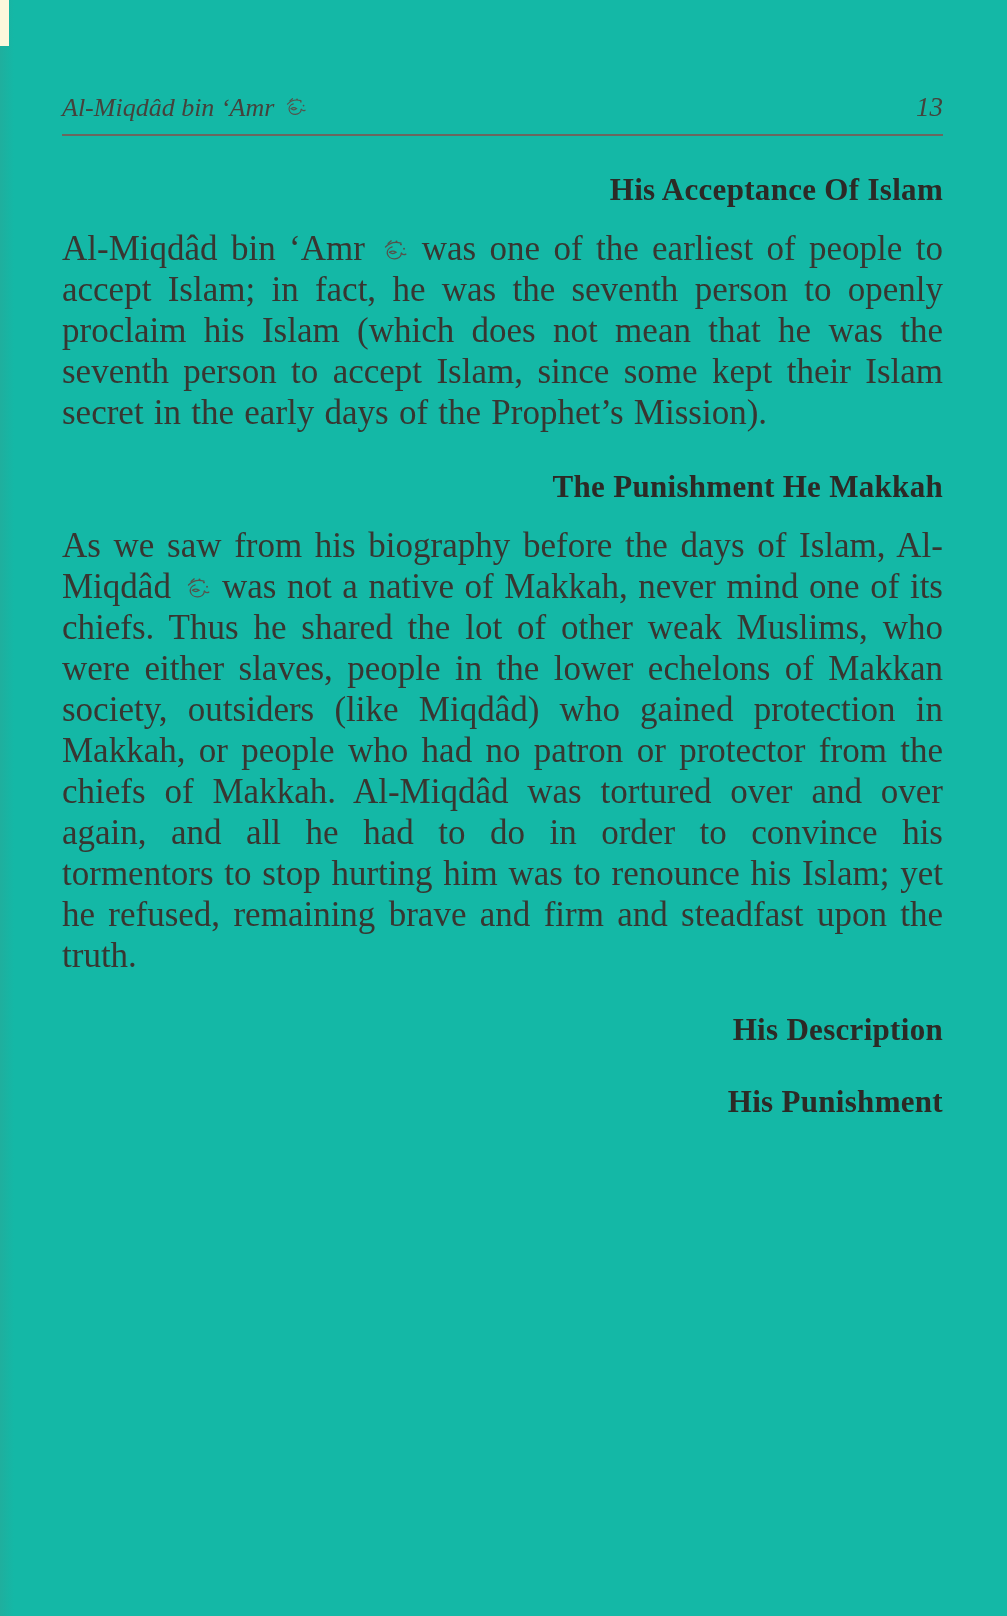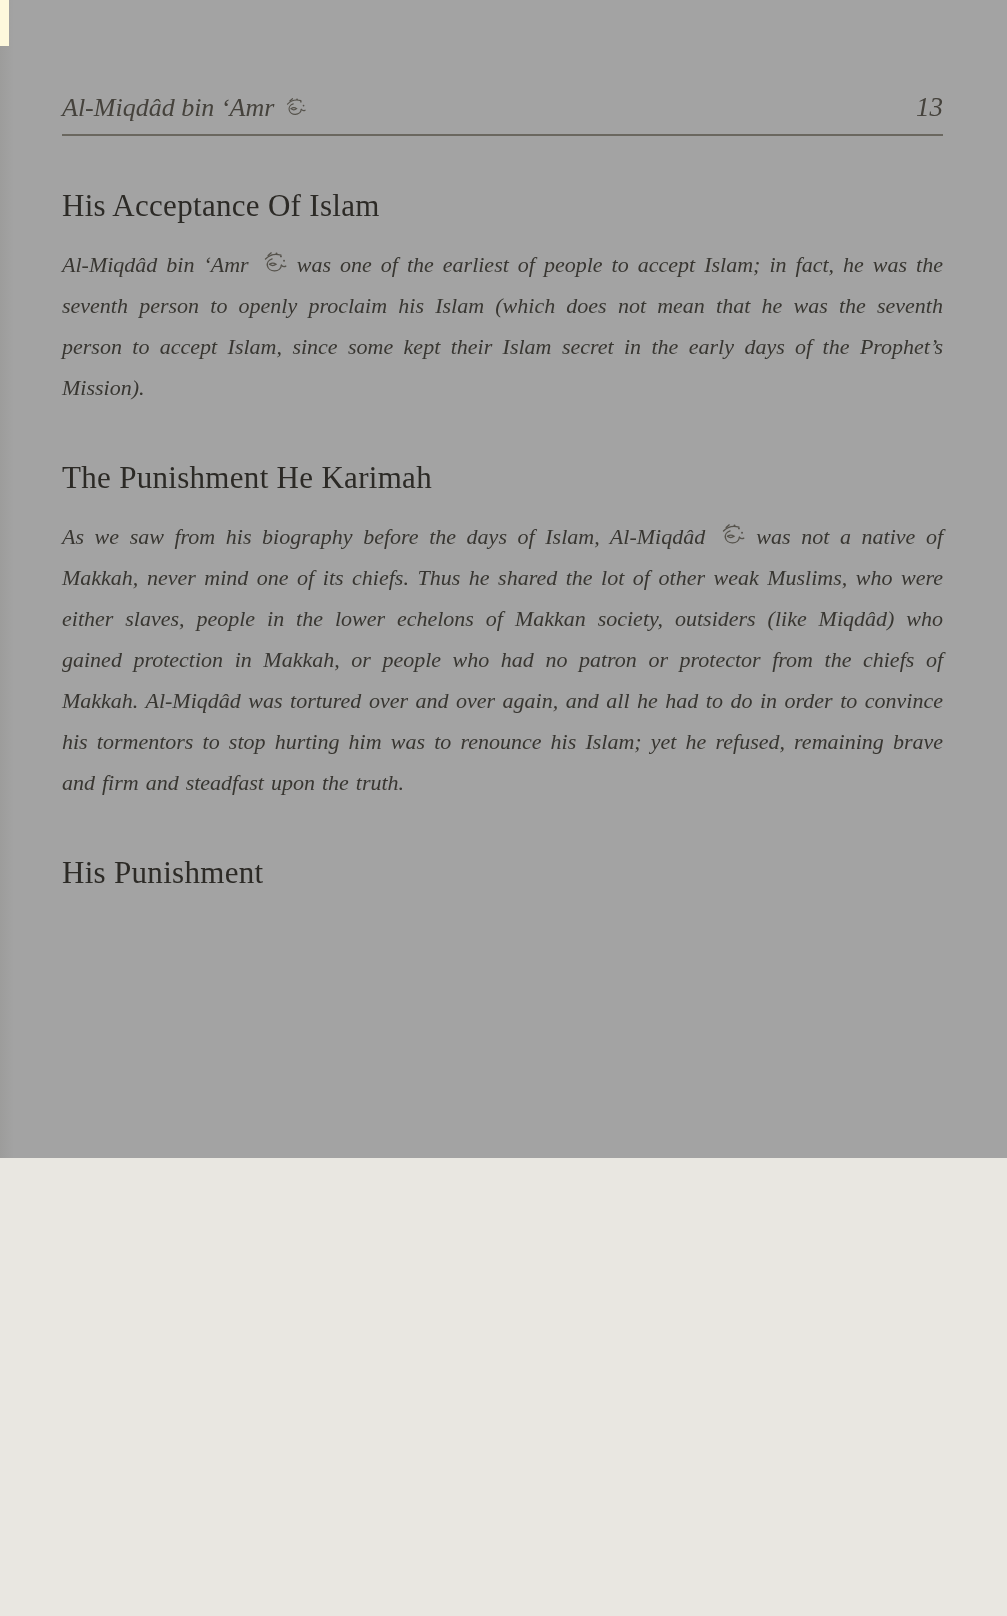--- a/index.html
+++ b/index.html
@@ -3,22 +3,22 @@
 <meta charset="utf-8">
 <style>
   html, body {
     margin: 0;
     padding: 0;
     background: #e9e7e1;
   }
   .page {
     position: relative;
     width: 1007px;
-    height: 1158px;
-    background: #a3a3a3;
+    height: 1616px;
+    background: #14b8a6;
     overflow: hidden;
     font-family: "Liberation Serif", "DejaVu Serif", serif;
     color: #36342f;
   }
   .edge-shadow {
     position: absolute;
     left: 0; top: 0; bottom: 0;
     width: 14px;
     background: linear-gradient(to right, rgba(110,108,98,0.12), rgba(110,108,98,0));
     pointer-events: none;
@@ -43,34 +43,34 @@
     color: #45423c;
   }
   .running-title-wrap { white-space: nowrap; }
   .page-number { font-size: 27px; }
   .header-rule {
     margin-top: 11px;
     border-bottom: 2px solid #6a675f;
   }
   main { display: block; }
   h2.section-heading {
-    margin: 52px 0 0 0;
+    margin: 36px 0 0 0;
     font-size: 31px;
-    font-weight: 400;
+    font-weight: 700;
     color: #2c2a26;
     letter-spacing: 0.3px;
+    text-align: right;
   }
   p.body-paragraph {
     margin: 20px 0 0 0;
-    font-size: 22px;
+    font-size: 35px;
     line-height: 41px;
     text-align: justify;
     word-spacing: 1.5px;
     color: #383631;
-    font-style: italic;
   }
   .honorific {
     display: inline-block;
     width: 30px;
     height: 26px;
     vertical-align: -4px;
   }
   .running-header .honorific {
     width: 26px;
     height: 23px;
@@ -116,31 +116,32 @@
       <path d="M8.5 9.5 q7 -7.5 17.5 -4.5"></path>
       <path d="M11.5 5.5 l3.5 -3"></path>
       <path d="M26.5 16.5 q2.5 2.5 5 1"></path>
     </g>
     <g fill="#55524b" stroke="none">
       <circle cx="21" cy="3.2" r="1.1"></circle>
       <circle cx="26" cy="6.5" r="1.1"></circle>
       <circle cx="29.5" cy="11.5" r="1.1"></circle>
     </g>
   </svg> was one of the earliest of people to accept Islam; in fact, he was the seventh person to openly proclaim his Islam (which does not mean that he was the seventh person to accept Islam, since some kept their Islam secret in the early days of the Prophet’s Mission).</p>
-        <h2 class="section-heading">The Punishment He Karimah</h2>
+        <h2 class="section-heading">The Punishment He Makkah</h2>
         <p class="body-paragraph">As we saw from his biography before the days of Islam, Al-Miqdâd <svg class="honorific" viewBox="0 0 34 28" xmlns="http://www.w3.org/2000/svg">
     <g fill="none" stroke="#55524b" stroke-width="1.5" stroke-linecap="round">
       <path d="M26.5 16.5 a8 7 0 1 1 -10.5 -7.2"></path>
       <path d="M13 15.5 q3.8 -2.8 7.5 0 q-3.8 3 -7.5 0"></path>
       <path d="M8.5 9.5 q7 -7.5 17.5 -4.5"></path>
       <path d="M11.5 5.5 l3.5 -3"></path>
       <path d="M26.5 16.5 q2.5 2.5 5 1"></path>
     </g>
     <g fill="#55524b" stroke="none">
       <circle cx="21" cy="3.2" r="1.1"></circle>
       <circle cx="26" cy="6.5" r="1.1"></circle>
       <circle cx="29.5" cy="11.5" r="1.1"></circle>
     </g>
   </svg> was not a native of Makkah, never mind one of its chiefs. Thus he shared the lot of other weak Muslims, who were either slaves, people in the lower echelons of Makkan society, outsiders (like Miqdâd) who gained protection in Makkah, or people who had no patron or protector from the chiefs of Makkah. Al-Miqdâd was tortured over and over again, and all he had to do in order to convince his tormentors to stop hurting him was to renounce his Islam; yet he refused, remaining brave and firm and steadfast upon the truth.</p>
+        <h2 class="section-heading">His Description</h2>
         <h2 class="section-heading">His Punishment</h2>
       </main>
   </div>
 </div>
 
 </body></html>

